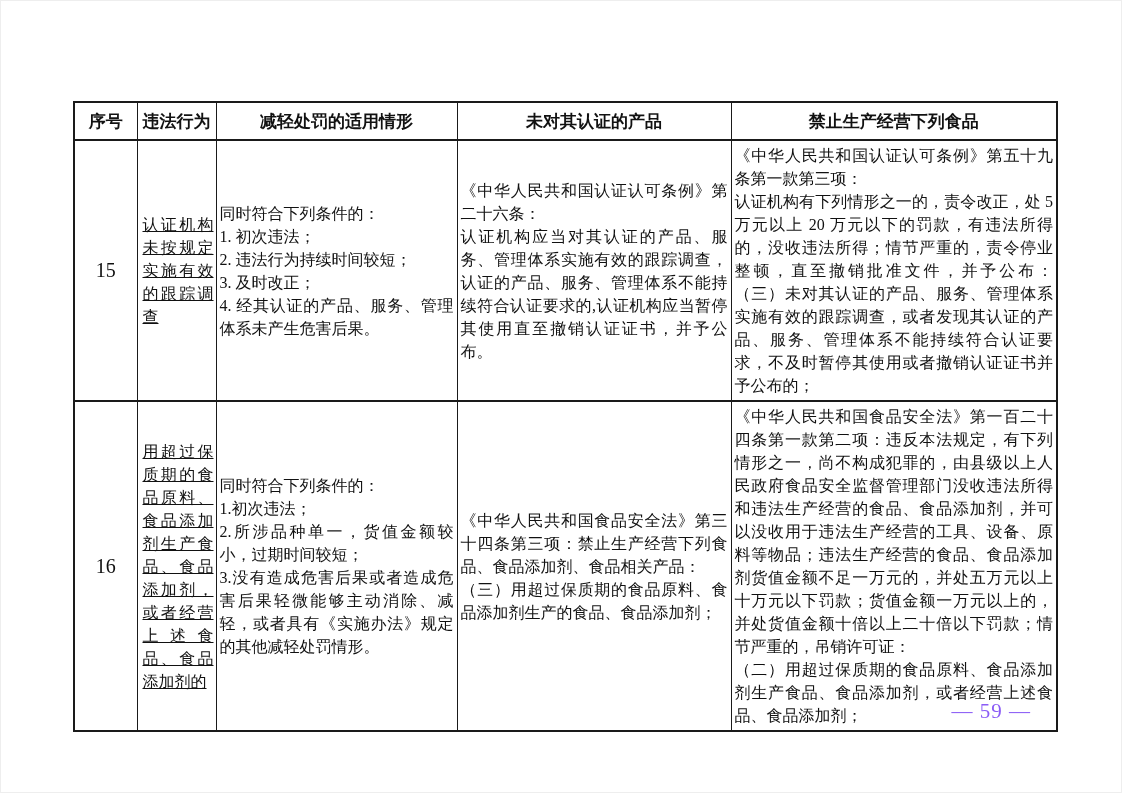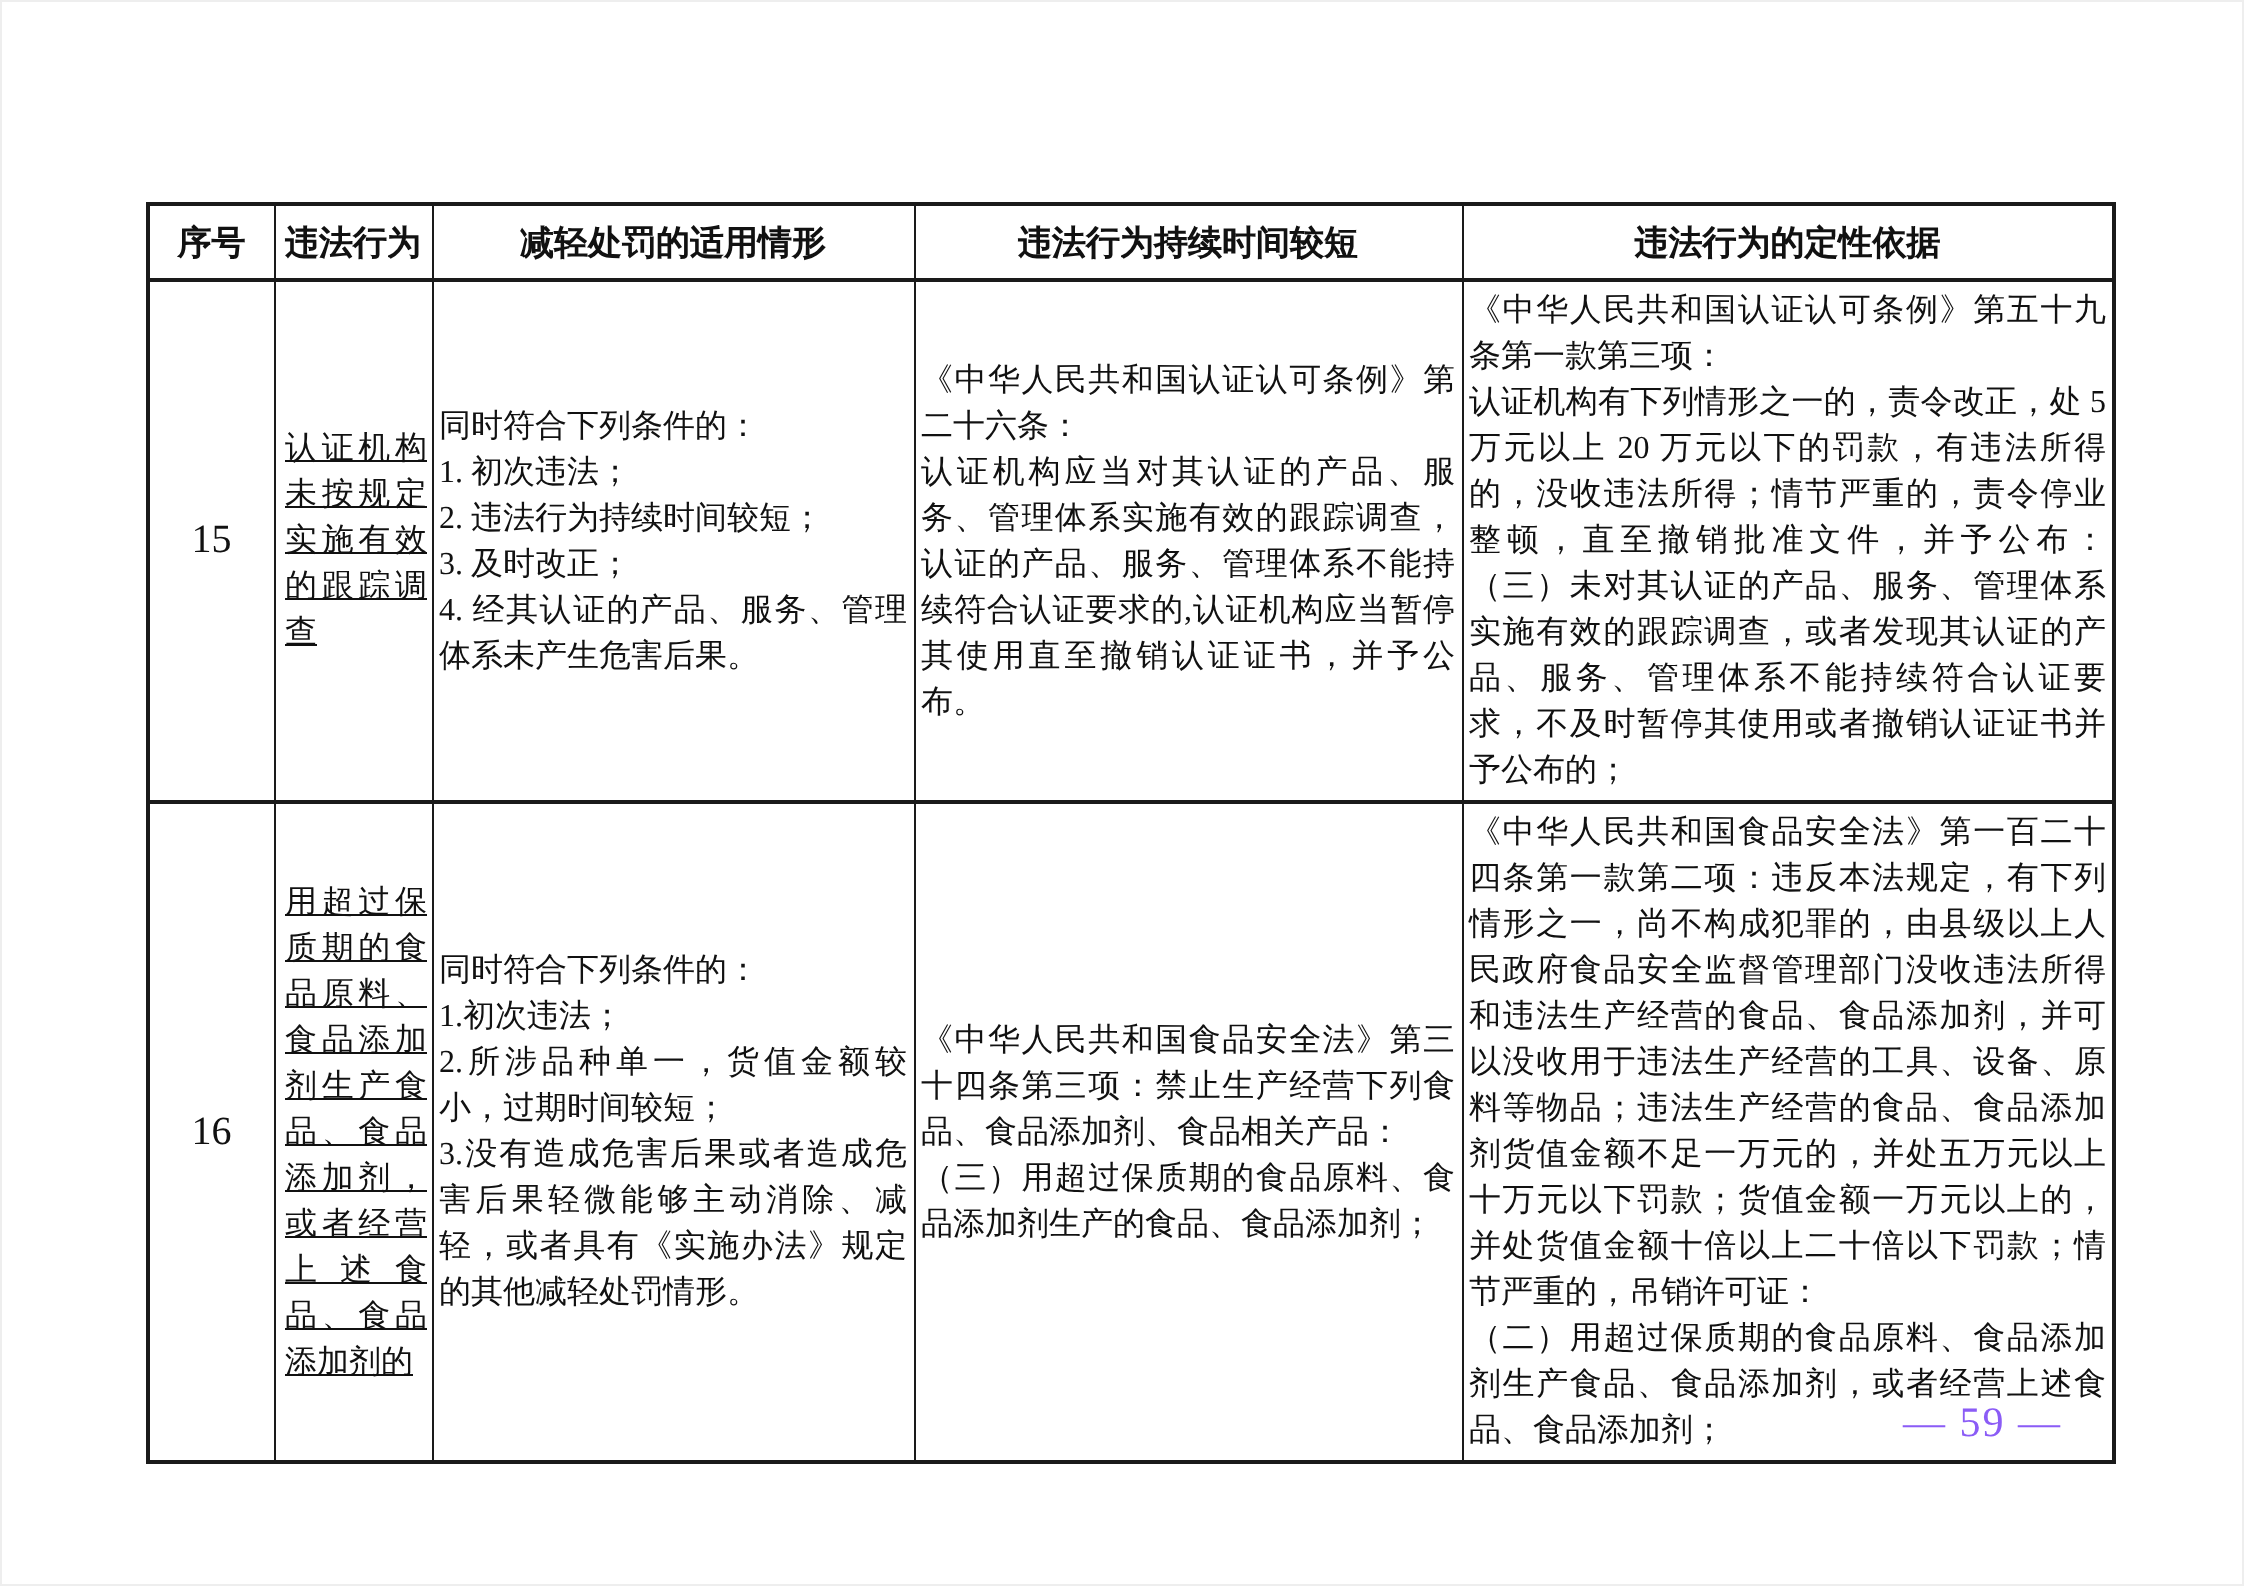--- a/index.html
+++ b/index.html
@@ -80,22 +80,22 @@
     <col style="width:79px">
     <col style="width:241px">
     <col style="width:274px">
     <col style="width:326px">
   </colgroup>
   <thead>
     <tr>
       <th>序号</th>
       <th>违法行为</th>
       <th>减轻处罚的适用情形</th>
-      <th>违法行为持续时间较短</th>
-      <th>违法行为的定性依据</th>
+      <th>未对其认证的产品</th>
+      <th>禁止生产经营下列食品</th>
     </tr>
   </thead>
   <tbody>
     <tr class="row-15">
       <td class="cell-no">15</td>
       <td class="cell-violation">认证机构未按规定实施有效的跟踪调查</td>
       <td>同时符合下列条件的：
 1. 初次违法；
 2. 违法行为持续时间较短；
 3. 及时改正；

